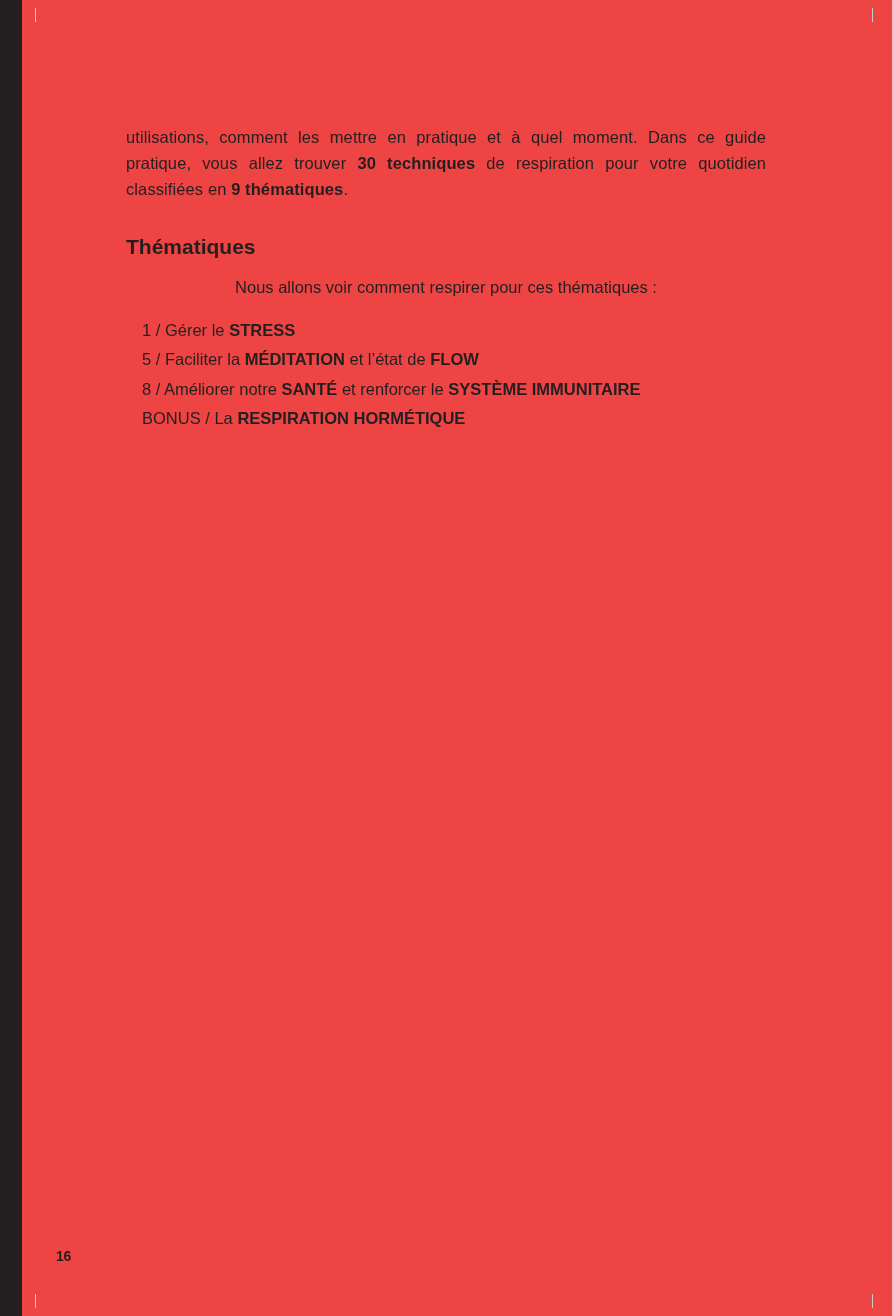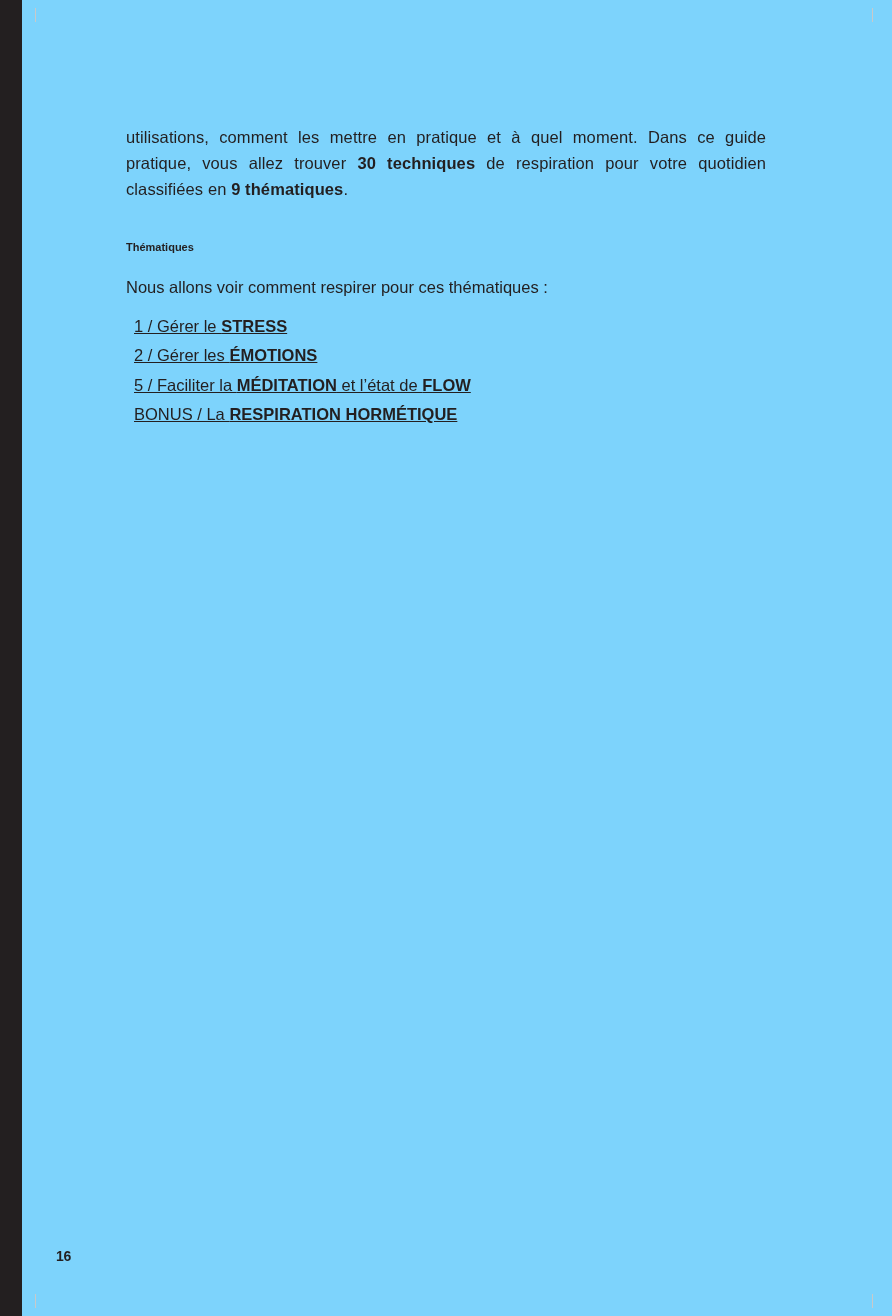--- a/index.html
+++ b/index.html
@@ -4,21 +4,21 @@
 <style>
   html, body {
     margin: 0;
     padding: 0;
     background: #ffffff;
   }
   .page {
     position: relative;
     width: 892px;
     height: 1316px;
-    background: #7dd3fc;
+    background: #ef4444;
     overflow: hidden;
     font-family: "Liberation Sans", sans-serif;
     color: #231f20;
   }
 
   
   .left-bar {
     position: absolute;
     left: 0;
     top: 0;
@@ -48,38 +48,38 @@
     margin: 0;
     font-size: 16.5px;
     line-height: 26px;
     text-align: justify;
     color: #231f20;
     letter-spacing: 0.1px;
   }
 
   h2.section-title {
     margin: 34px 0 16px 0;
-    font-size: 11px;
+    font-size: 21px;
     line-height: 22px;
     font-weight: bold;
     color: #231f20;
   }
 
   p.lead {
     margin: 0 0 12px 0;
     font-size: 16.5px;
     line-height: 26px;
     color: #231f20;
+    text-align: center;
   }
 
   ul.themes {
     list-style: none;
-    margin: 8px;
+    margin: 16px;
     padding: 0;
-    text-decoration: underline;
   }
   ul.themes li {
     font-size: 16.5px;
     line-height: 29.3px;
     color: #231f20;
     white-space: nowrap;
   }
 
   b, strong {
     font-weight: bold;
@@ -111,22 +111,22 @@
   <div class="content">
 
     <p class="intro">utilisations, comment les mettre en pratique et à quel moment. Dans ce guide pratique, vous allez trouver <b>30 techniques</b> de respiration pour votre quotidien classifiées en <b>9 thématiques</b>.</p>
 
     <h2 class="section-title">Thématiques</h2>
 
     <p class="lead">Nous allons voir comment respirer pour ces thématiques :</p>
 
     <ul class="themes">
       <li>1 / Gérer le <b>STRESS</b></li>
-      <li>2 / Gérer les <b>ÉMOTIONS</b></li>
       <li>5 / Faciliter la <b>MÉDITATION</b> et l’état de <b>FLOW</b></li>
+      <li>8 / Améliorer notre <b>SANTÉ</b> et renforcer le <b>SYSTÈME IMMUNITAIRE</b></li>
       <li>BONUS / La <b>RESPIRATION HORMÉTIQUE</b></li>
     </ul>
 
   </div>
 
   <div class="page-number">16</div>
 
 </div>
 
 </body></html>

